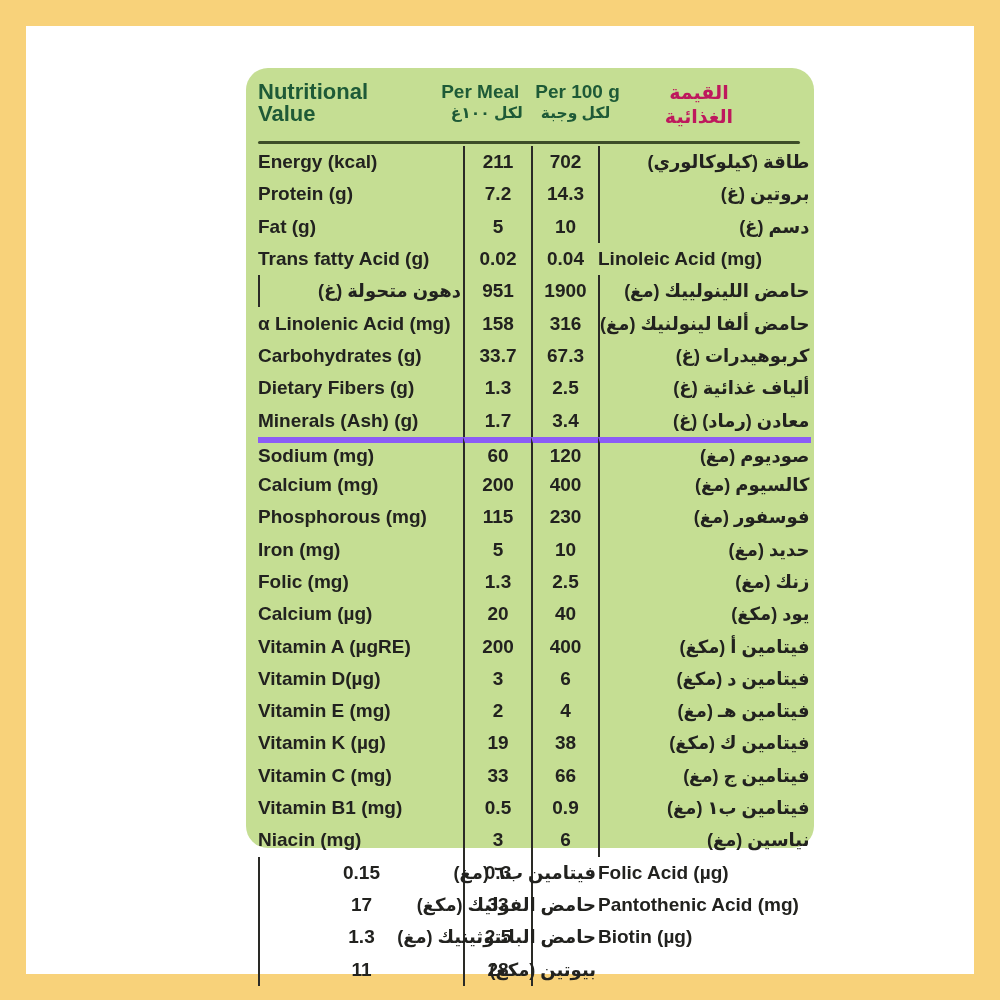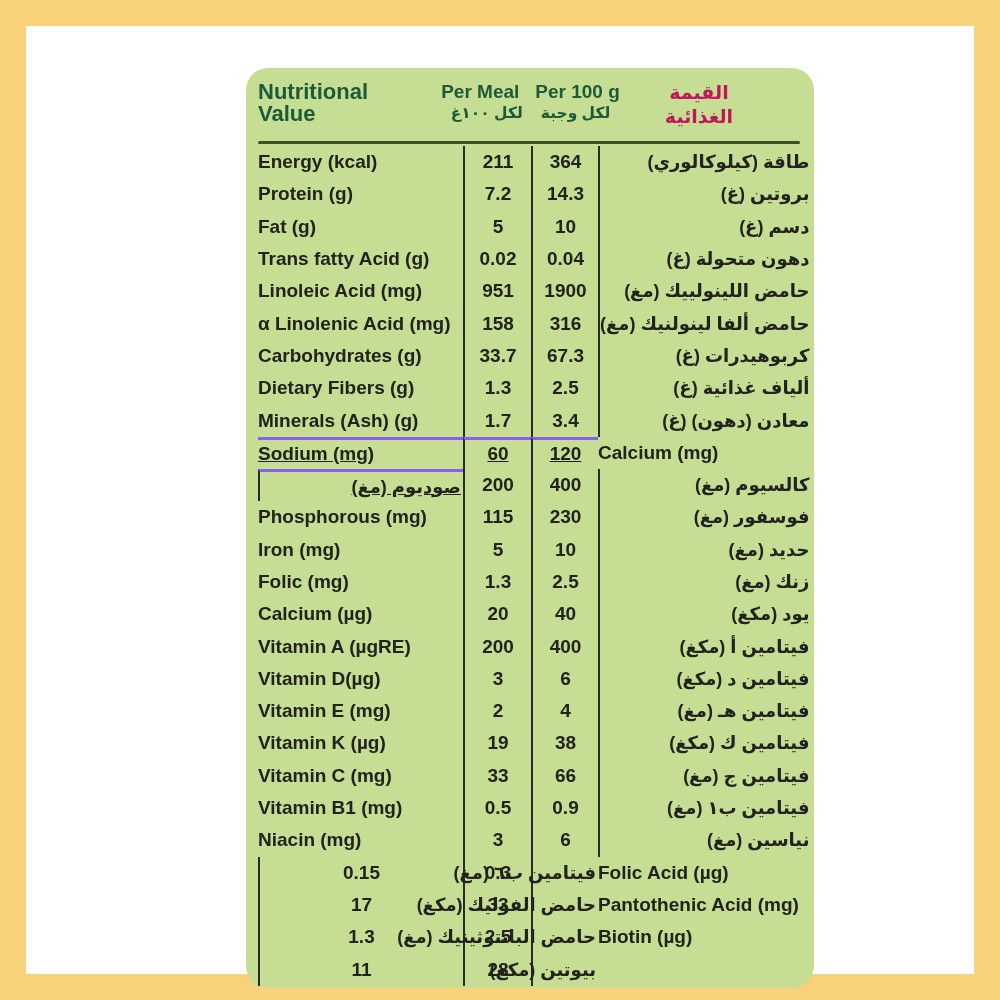--- a/index.html
+++ b/index.html
@@ -11,21 +11,21 @@
   }
   .frame{
     position:absolute;inset:0;
     border:26px solid #f8d27a;
     box-sizing:border-box;
     background:#ffffff;
   }
   .panel{
     position:absolute;
     left:220px;top:42px;
-    width:568px;height:920px;
+    width:568px;height:780px;
     box-sizing:border-box;
     background:#c5de93;
     border-radius:22px;
     padding:0 14px 0 12px;
     color:#22221f;
   }
   .panel-header{
     display:grid;
     grid-template-columns:205px 135px 1fr;
     padding-top:13px;
@@ -59,21 +59,21 @@
     display:flex;align-items:center;box-sizing:border-box;
     font-size:19px;
     color:#22221f;
   }
   .c-en{justify-content:flex-start;white-space:nowrap;}
   .c-v{justify-content:center;border-left:2px solid #2a2a26;}
   .c-ar{
     justify-content:flex-start;border-left:2px solid #2a2a26;
     text-align:left;font-size:18px;padding-right:2px;white-space:nowrap;
   }
-  .divider{border-top:3px solid #8b5cf6;text-decoration:underline;}
+  .divider{border-top:6px solid #8b5cf6;}
 </style>
 </head>
 <body>
 
 <div class="frame">
   <div class="panel">
 
     <div class="panel-header">
       <div class="hdr-title-en">
         <div>Nutritional</div>
@@ -93,59 +93,59 @@
         <div>القيمة</div>
         <div>الغذائية</div>
       </div>
     </div>
 
     <div class="hdr-rule"></div>
 
     <div class="grid" id="table-grid">
         <div class="cell c-en" dir="ltr">Energy (kcal)</div>
         <div class="cell c-v" dir="ltr">211</div>
-        <div class="cell c-v" dir="ltr">364</div>
+        <div class="cell c-v" dir="ltr">702</div>
         <div class="cell c-ar" dir="rtl">طاقة (كيلوكالوري)</div>
         <div class="cell c-en" dir="ltr">Protein (g)</div>
         <div class="cell c-v" dir="ltr">7.2</div>
         <div class="cell c-v" dir="ltr">14.3</div>
         <div class="cell c-ar" dir="rtl">بروتين (غ)</div>
         <div class="cell c-en" dir="ltr">Fat (g)</div>
         <div class="cell c-v" dir="ltr">5</div>
         <div class="cell c-v" dir="ltr">10</div>
         <div class="cell c-ar" dir="rtl">دسم (غ)</div>
         <div class="cell c-en" dir="ltr">Trans fatty Acid (g)</div>
         <div class="cell c-v" dir="ltr">0.02</div>
         <div class="cell c-v" dir="ltr">0.04</div>
+        <div class="cell c-en" dir="ltr">Linoleic Acid (mg)</div>
         <div class="cell c-ar" dir="rtl">دهون متحولة (غ)</div>
-        <div class="cell c-en" dir="ltr">Linoleic Acid (mg)</div>
         <div class="cell c-v" dir="ltr">951</div>
         <div class="cell c-v" dir="ltr">1900</div>
         <div class="cell c-ar" dir="rtl">حامض اللينولييك (مغ)</div>
         <div class="cell c-en" dir="ltr">α Linolenic Acid (mg)</div>
         <div class="cell c-v" dir="ltr">158</div>
         <div class="cell c-v" dir="ltr">316</div>
         <div class="cell c-ar" dir="rtl">حامض ألفا لينولنيك (مغ)</div>
         <div class="cell c-en" dir="ltr">Carbohydrates (g)</div>
         <div class="cell c-v" dir="ltr">33.7</div>
         <div class="cell c-v" dir="ltr">67.3</div>
         <div class="cell c-ar" dir="rtl">كربوهيدرات (غ)</div>
         <div class="cell c-en" dir="ltr">Dietary Fibers (g)</div>
         <div class="cell c-v" dir="ltr">1.3</div>
         <div class="cell c-v" dir="ltr">2.5</div>
         <div class="cell c-ar" dir="rtl">ألياف غذائية (غ)</div>
         <div class="cell c-en" dir="ltr">Minerals (Ash) (g)</div>
         <div class="cell c-v" dir="ltr">1.7</div>
         <div class="cell c-v" dir="ltr">3.4</div>
-        <div class="cell c-ar" dir="rtl">معادن (دهون) (غ)</div>
+        <div class="cell c-ar" dir="rtl">معادن (رماد) (غ)</div>
         <div class="cell c-en divider" dir="ltr">Sodium (mg)</div>
         <div class="cell c-v divider" dir="ltr">60</div>
         <div class="cell c-v divider" dir="ltr">120</div>
+        <div class="cell c-ar divider" dir="rtl">صوديوم (مغ)</div>
         <div class="cell c-en" dir="ltr">Calcium (mg)</div>
-        <div class="cell c-ar divider" dir="rtl">صوديوم (مغ)</div>
         <div class="cell c-v" dir="ltr">200</div>
         <div class="cell c-v" dir="ltr">400</div>
         <div class="cell c-ar" dir="rtl">كالسيوم (مغ)</div>
         <div class="cell c-en" dir="ltr">Phosphorous (mg)</div>
         <div class="cell c-v" dir="ltr">115</div>
         <div class="cell c-v" dir="ltr">230</div>
         <div class="cell c-ar" dir="rtl">فوسفور (مغ)</div>
         <div class="cell c-en" dir="ltr">Iron (mg)</div>
         <div class="cell c-v" dir="ltr">5</div>
         <div class="cell c-v" dir="ltr">10</div>

